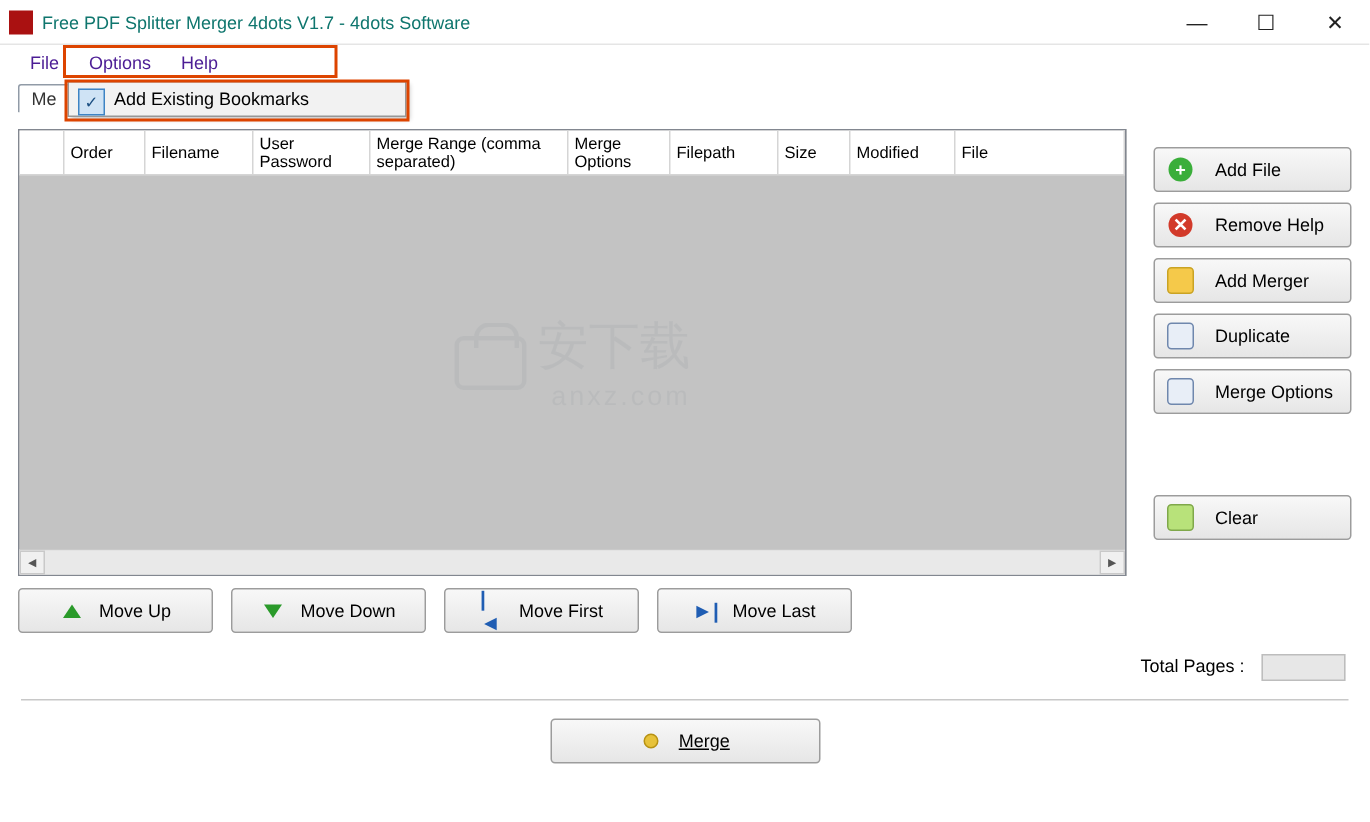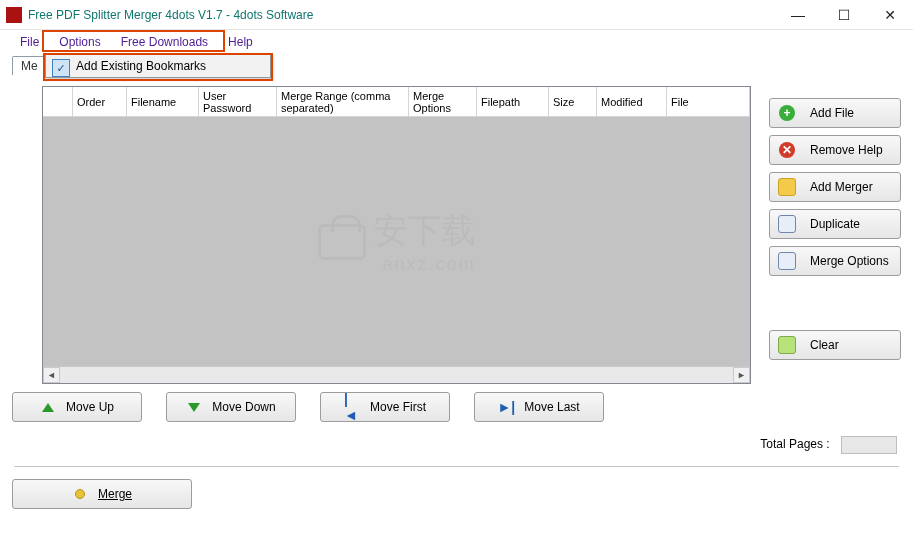--- a/index.html
+++ b/index.html
@@ -22,71 +22,70 @@
 
 .dropdown { position: absolute; left: 45px; top: 54px; width: 226px; background: #f2f2f2; border: 1px solid #979797; box-shadow: 2px 2px 3px rgba(0,0,0,.2); z-index: 10; }
 .dropdown .dd-item { padding: 4px 8px 4px 30px; position: relative; color: #000; }
 .dropdown .check { position: absolute; left: 6px; top: 4px; width: 18px; height: 18px; border: 1px solid #3e84c4; background: #cfe3f5; display: flex; align-items: center; justify-content: center; font-size: 11px; color: #1b4f82; }
 #hb2 { left: -3px; top: -2px; width: 230px; height: 28px; }
 
 .main-area { padding: 10px 12px 0 12px; display: flex; gap: 18px; }
 .left-col { flex: 1; }
 .right-col { width: 132px; display: flex; flex-direction: column; gap: 7px; padding-top: 12px; }
 
-.grid-wrap { border: 1px solid #828790; background: #c3c3c3; height: 298px; position: relative; margin-left: 30px; }
+.grid-wrap { border: 1px solid #828790; background: #c3c3c3; height: 298px; position: relative; }
 .grid-header { display: flex; background: #fff; height: 30px; border-bottom: 1px solid #d5d5d5; }
 .gh { border-right: 1px solid #d5d5d5; padding: 2px 4px; font-size: 11px; color: #000; overflow: hidden; display: flex; align-items: center; }
 .gh:first-child { width: 30px; }
 .grid-body { flex: 1; background: #c3c3c3; position: relative; height: calc(100% - 30px - 17px); display:flex; align-items:center; justify-content:center; }
 .watermark { opacity: .22; color: #9da3a8; font-size: 34px; font-weight: 400; display: flex; align-items: center; gap: 8px; user-select: none; }
 .wm-icon { width: 48px; height: 36px; border: 3px solid #9da3a8; border-radius: 6px; position: relative; }
 .wm-icon::before { content:""; position:absolute; top:-12px; left:10px; width:24px; height:14px; border:3px solid #9da3a8; border-bottom:none; border-radius:10px 10px 0 0; }
 .wm-sub { font-size: 18px; letter-spacing: 2px; display:block; text-align:right; }
 .hscroll { position: absolute; left: 0; right: 0; bottom: 0; height: 17px; background: #f0f0f0; border-top: 1px solid #c9c9c9; display: flex; }
 .hscroll .sb-btn { width: 17px; background: #f0f0f0; border: 1px solid #c9c9c9; display:flex; align-items:center; justify-content:center; font-size:9px; color:#555; }
 .hscroll .track { flex: 1; background: #e9e9e9; }
 
-.move-row { display: flex; gap: 24px; margin-top: 8px; }
+.move-row { display: flex; gap: 12px; margin-top: 8px; }
 .btn { height: 30px; background: linear-gradient(#f8f8f8,#e6e6e6); border: 1px solid #9c9c9c; border-radius: 3px; display: flex; align-items: center; justify-content: center; gap: 10px; font-size: 12px; color: #000; padding: 0 10px; min-width: 130px; }
 .btn .icn { width: 16px; height: 16px; display:flex; align-items:center; justify-content:center; font-size:14px; }
 .side-btn { min-width: 128px; justify-content: flex-start; padding-left: 8px; gap: 14px; }
 .side-btn .icn { width: 18px; height: 18px; border-radius: 3px; }
 
 .arrow-up { width:0;height:0;border-left:6px solid transparent;border-right:6px solid transparent;border-bottom:9px solid #2a9a2a; }
 .arrow-down { width:0;height:0;border-left:6px solid transparent;border-right:6px solid transparent;border-top:9px solid #2a9a2a; }
 
 .circle { width:16px;height:16px;border-radius:50%; display:flex;align-items:center;justify-content:center;color:#fff;font-weight:bold;font-size:12px; }
 
 .total-row { text-align: right; padding: 14px 16px 0 0; font-size: 12px; color: #000; }
 .total-row .box { display:inline-block; width:56px; height:18px; background:#e7e7e7; border:1px solid #bdbdbd; vertical-align:middle; margin-left:8px; }
 
 .hr { border: none; border-top: 1px solid #c8c8c8; margin: 12px 14px 0 14px; }
 
-.merge-row { display:flex; justify-content:flex-start; padding: 12px 12px; text-decoration: underline; }
+.merge-row { display:flex; justify-content:center; padding: 12px 12px; text-decoration: underline; }
 .merge-btn { min-width: 180px; }
 .dot-y { width:10px;height:10px;border-radius:50%;background:#e7c23a;border:1px solid #b79214; }
 
 </style>
 </head>
 <body>
 
 <div class="titlebar">
   <div class="app-icon"></div>
   <div class="title">Free PDF Splitter Merger 4dots V1.7 - 4dots Software</div>
   <div class="win-controls">
     <div class="win-btn">—</div>
     <div class="win-btn">☐</div>
     <div class="win-btn">✕</div>
   </div>
 </div>
 
 <div class="menubar">
   <div class="menu-item">File</div>
   <div class="menu-item open">Options</div>
-  <div class="menu-item">Free Downloads</div>
   <div class="menu-item">Help</div>
   <div class="highlight-box" id="hb1"></div>
 </div>
 
 <div class="tabs-row">
   <div class="tab">Me</div>
 </div>
 
 <div class="dropdown">
   <div class="dd-item">

